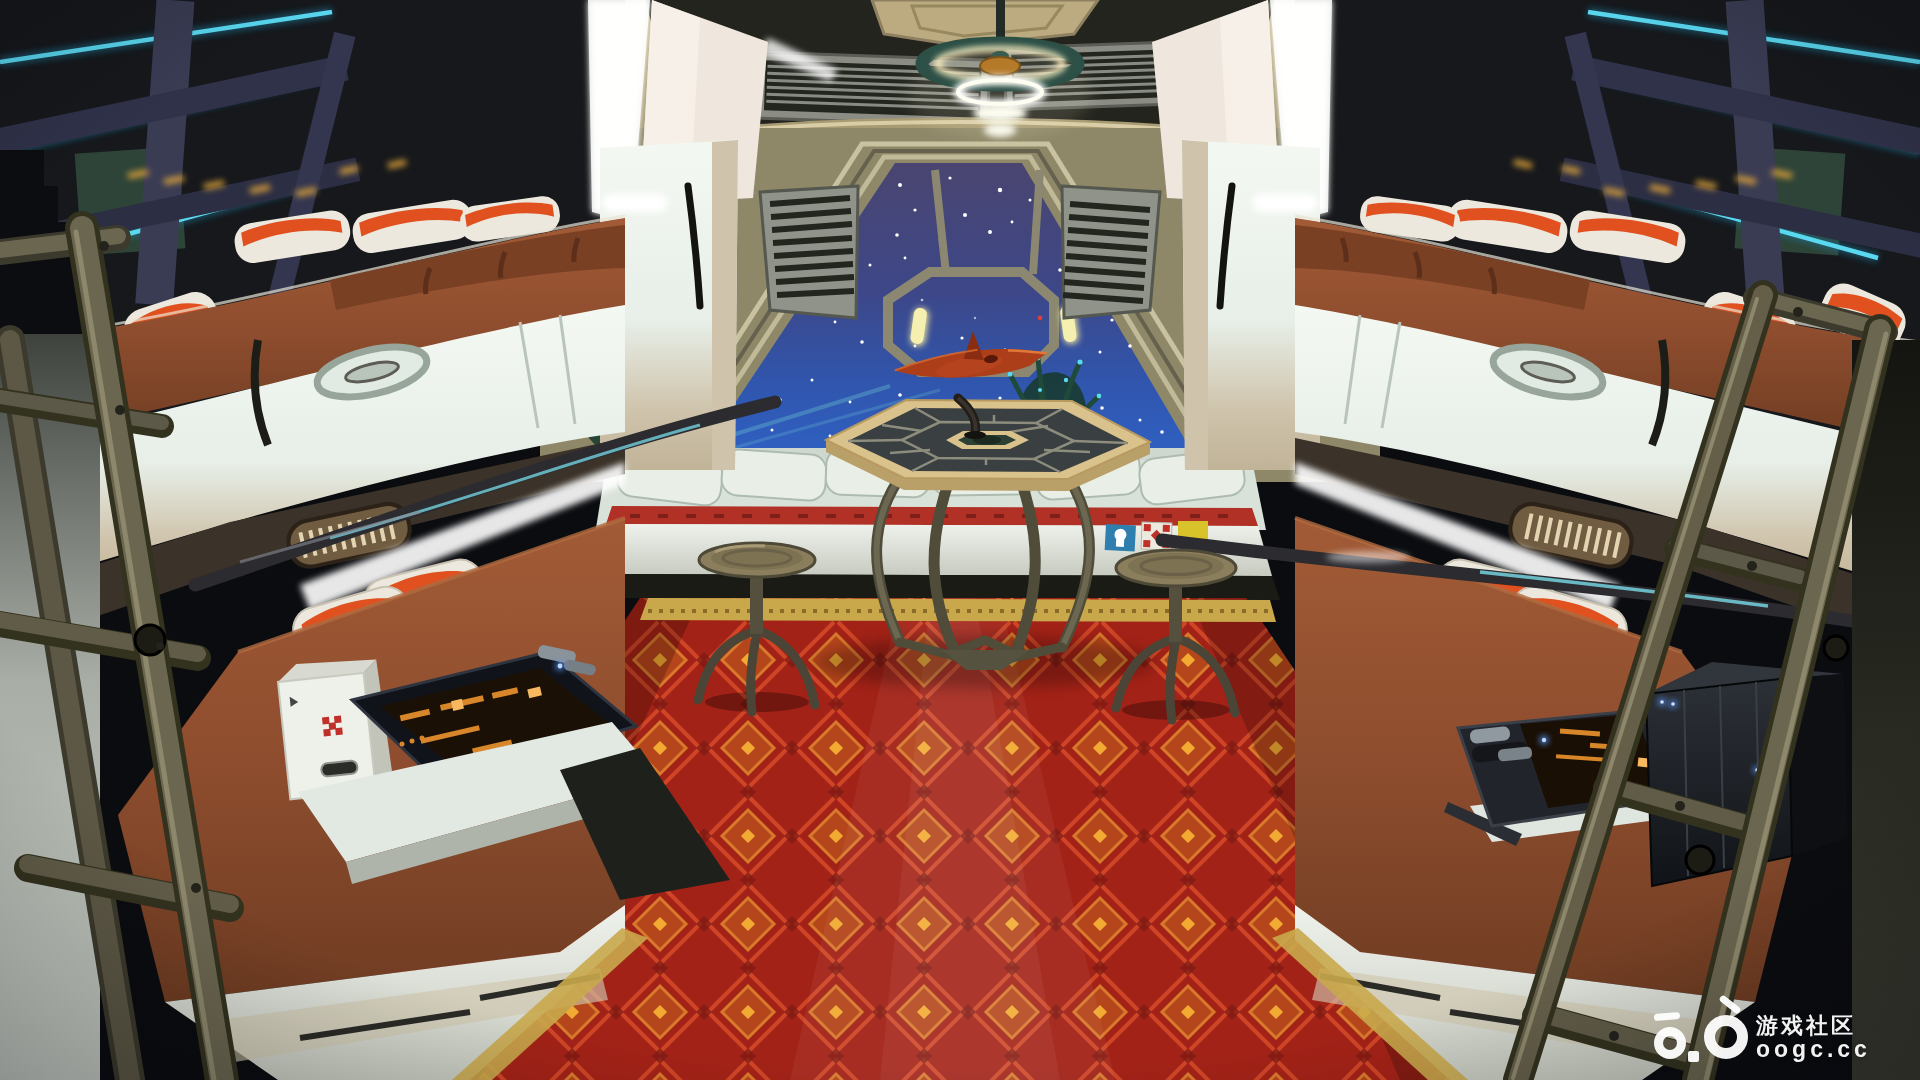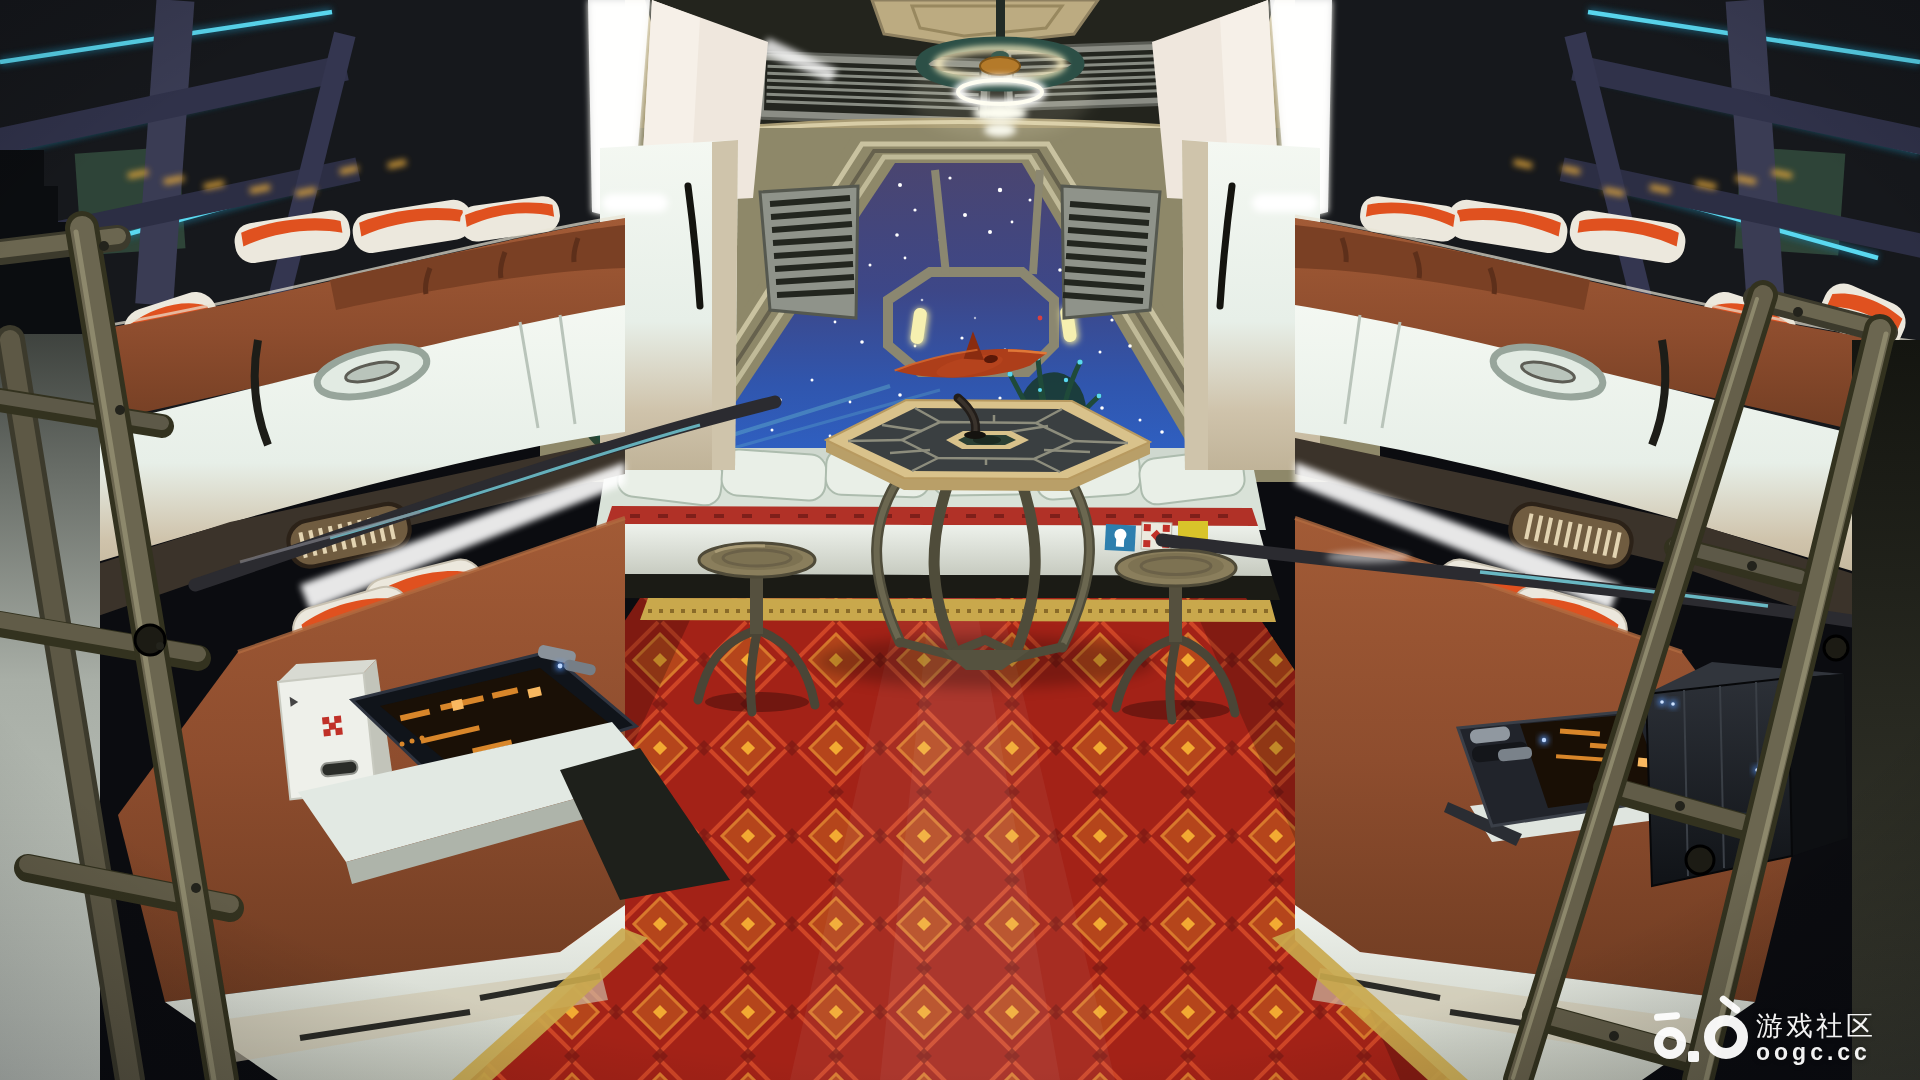--- a/index.html
+++ b/index.html
@@ -7,21 +7,21 @@
   #stage svg{position:absolute;left:0;top:0;}
   
   #watermark{position:absolute;left:1648px;top:1000px;width:270px;height:76px;display:flex;align-items:center;gap:12px;color:#fff;opacity:.95;}
   #wm-logo{position:relative;width:96px;height:70px;flex:0 0 auto;}
   .wm-eye-s{position:absolute;left:6px;top:24px;width:14px;height:14px;border:9px solid #fff;border-radius:50%;}
   .wm-bar-s{position:absolute;left:6px;top:10px;width:26px;height:7px;background:#fff;border-radius:4px;transform:rotate(-5deg);}
   .wm-dot{position:absolute;left:40px;top:48px;width:11px;height:11px;background:#fff;border-radius:2px;}
   .wm-eye-b{position:absolute;left:56px;top:12px;width:22px;height:22px;border:11px solid #fff;border-radius:50%;}
   .wm-bar-b{position:absolute;left:70px;top:-2px;width:24px;height:7px;background:#fff;border-radius:4px;transform:rotate(38deg);}
   #wm-text{display:flex;flex-direction:column;line-height:1.05;text-shadow:0 0 6px rgba(0,0,0,.45);}
-  #wm-site{font-size:27px;font-weight:normal;letter-spacing:3px;white-space:nowrap;}
+  #wm-site{font-size:22px;font-weight:bold;letter-spacing:3px;white-space:nowrap;}
   #wm-url{font-size:23px;font-weight:bold;letter-spacing:4px;text-transform:lowercase;}
 </style>
 </head>
 <body>
 
 <div id="stage" aria-label="Spaceship crew quarters interior: symmetric bunk beds, viewport window with starfield, model starship on a hexagonal table, two stools, red diamond-pattern carpet, neon-lit storage shelves and boarding ladders">
 <svg width="1920" height="1080" viewBox="0 0 1920 1080">
 <defs>
   <linearGradient id="gCeil" x1="0" y1="0" x2="0" y2="1">
           <stop offset="0" stop-color="#c9ba90"></stop>

